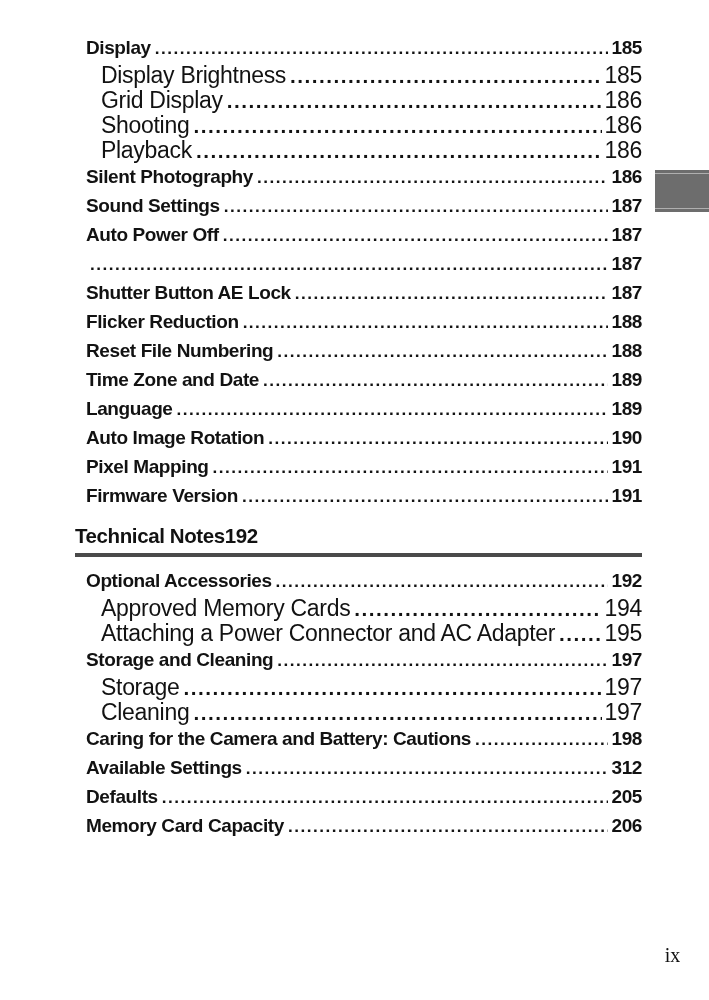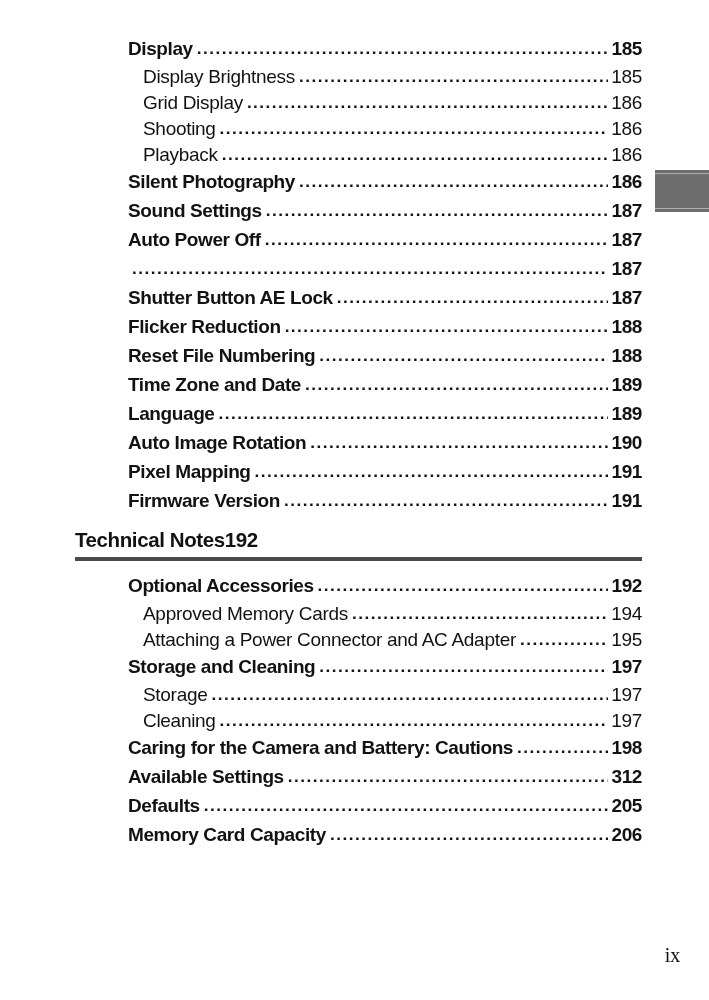--- a/index.html
+++ b/index.html
@@ -17,32 +17,31 @@
     color: var(--text-color, #121212);
   }
   .content {
     position: absolute;
     left: 86px;
     top: 34px;
     width: 556px;
   }
   .row {
     display: flex;
-    align-items: center;
+    align-items: flex-start;
     white-space: nowrap;
-    margin-left: 42px;
   }
   .row.lvl1 {
     font-size: 19px;
     font-weight: 700;
     line-height: 28px;
     letter-spacing: -0.4px;
   }
   .row.lvl2 {
-    font-size: 19px;
+    font-size: 23px;
     font-weight: 400;
     line-height: 25px;
     letter-spacing: -0.3px;
     padding-left: 15px;
   }
   .leader {
     flex: 1 1 auto;
     overflow: hidden;
     margin: 0 3px 0 4px;
     min-width: 10px;

